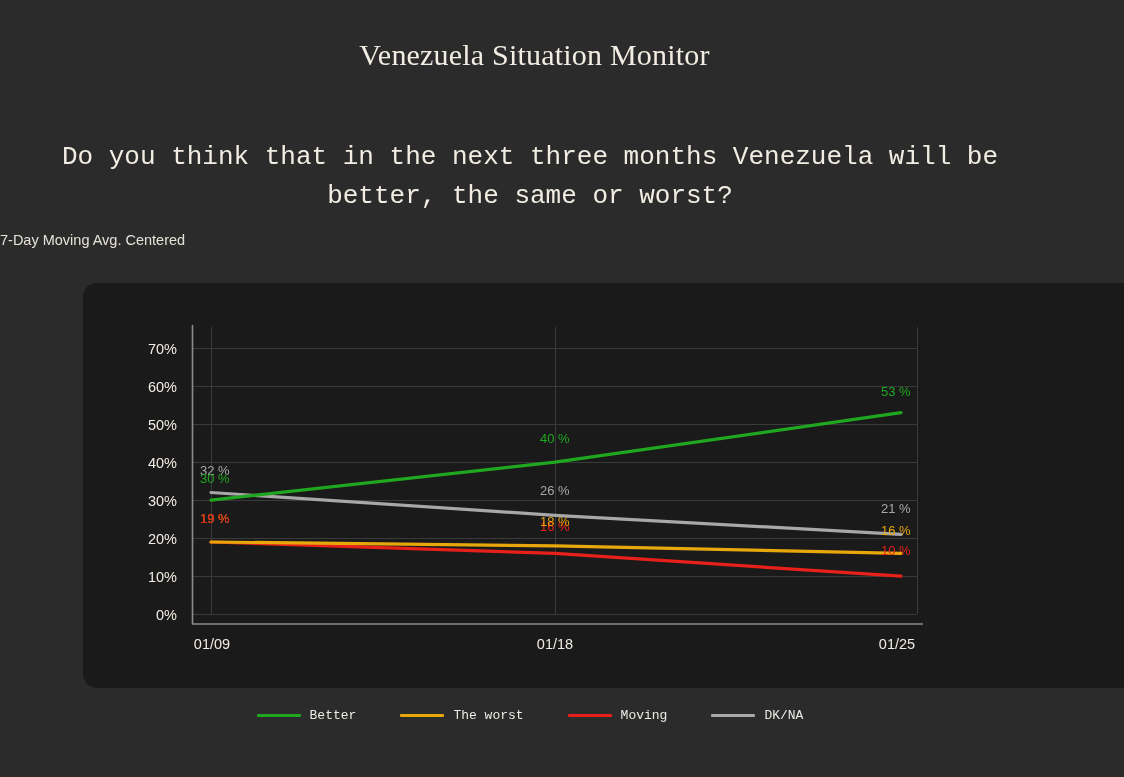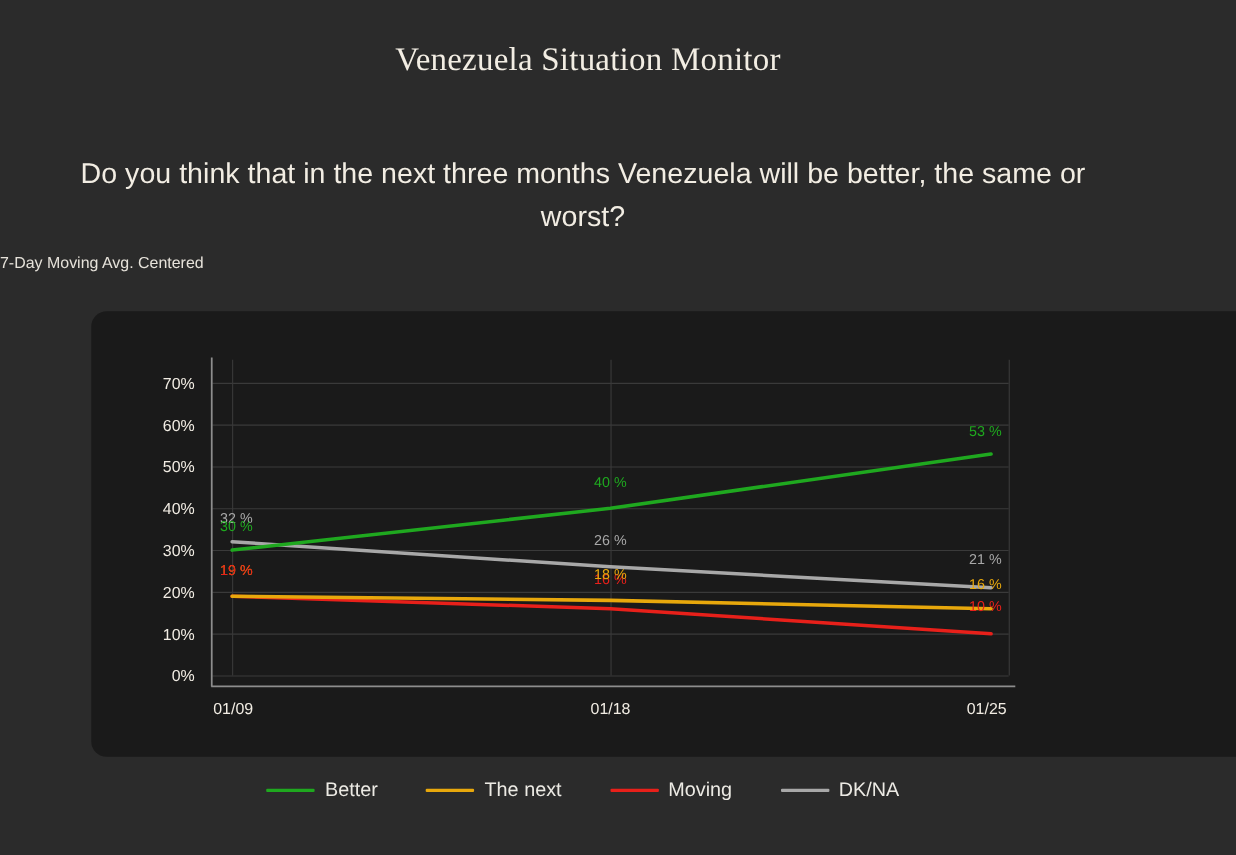--- a/index.html
+++ b/index.html
@@ -22,21 +22,21 @@
     font-family: "Liberation Serif", serif;
     font-size: 30px;
     color: #f2ede3;
     letter-spacing: 0.2px;
     padding-left: 9px;
   }
   .question {
     position: absolute;
     top: 138px; left: 60px; width: 940px;
     text-align: center;
-    font-family: Liberation Sans, sans-serif;
+    font-family: Liberation Mono, monospace;
     font-size: 26px;
     line-height: 39px;
     color: #f2ede3;
   }
   .subtitle {
     position: absolute;
     top: 232px; left: 0; width: 1060px;
     text-align: left;
     font-family: "Liberation Sans", sans-serif;
     font-size: 14.5px;
@@ -66,22 +66,22 @@
     display: flex;
     align-items: center;
     gap: 9px;
   }
   .legend-swatch {
     display: block;
     width: 44px; height: 3.5px;
     border-radius: 1px;
   }
   .legend-label {
-    font-family: Liberation Sans, sans-serif;
-    font-size: 18px;
+    font-family: Liberation Mono, monospace;
+    font-size: 13px;
     color: #eceae4;
   }
   svg text { font-family: "Liberation Sans", sans-serif; }
 </style>
 </head>
 <body>
 
 <div class="page">
 
   <div class="app-title">Venezuela Situation Monitor</div>
@@ -163,21 +163,21 @@
     </svg>
   </div>
 
   <div class="legend">
     <div class="legend-item">
       <span class="legend-swatch" style="background:#1fa81f"></span>
       <span class="legend-label">Better</span>
     </div>
     <div class="legend-item">
       <span class="legend-swatch" style="background:#e8a80c"></span>
-      <span class="legend-label">The next</span>
+      <span class="legend-label">The worst</span>
     </div>
     <div class="legend-item">
       <span class="legend-swatch" style="background:#e8201a"></span>
       <span class="legend-label">Moving</span>
     </div>
     <div class="legend-item">
       <span class="legend-swatch" style="background:#a8a8a8"></span>
       <span class="legend-label">DK/NA</span>
     </div>
   </div>

